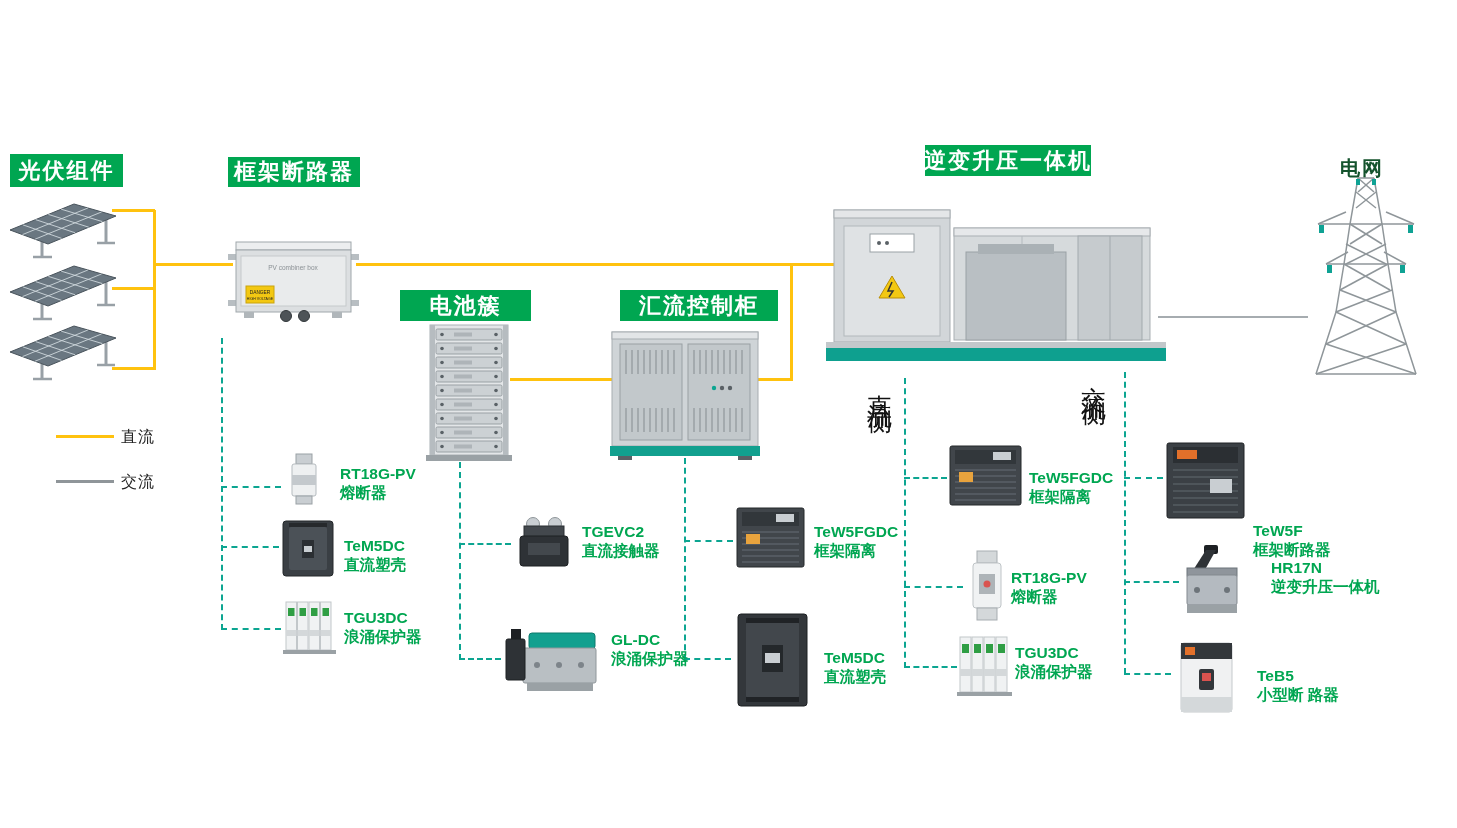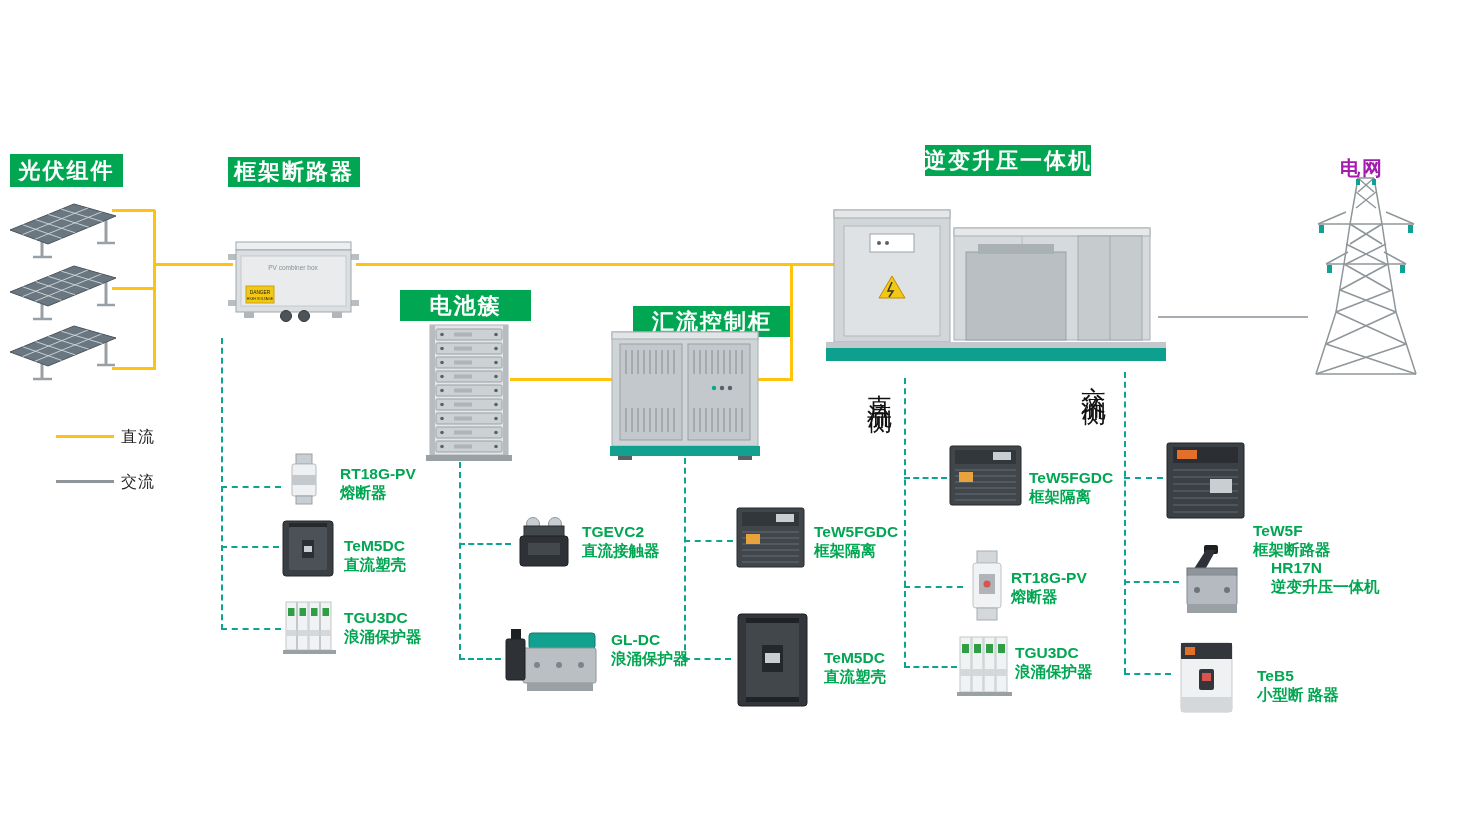--- a/index.html
+++ b/index.html
@@ -2,42 +2,42 @@
 <html><head>
 <meta charset="utf-8">
 <style>
   * { margin:0; padding:0; box-sizing:border-box; }
   html,body { background:#fff; font-family:"Liberation Sans","DejaVu Sans",sans-serif; }
   .canvas { position:relative; width:1457px; height:828px; background:#ffffff; overflow:hidden; }
   .abs { position:absolute; }
   .title { font-size:44px; font-weight:800; color:#00A651; letter-spacing:1px; white-space:nowrap; }
   .glabel { background:#00A651; color:#fff; font-size:22px; font-weight:700;
             display:flex; align-items:center; justify-content:center; letter-spacing:2px; white-space:nowrap; }
-  .gridlabel { font-size:20px; font-weight:700; color:#a21caf; letter-spacing:2px; }
+  .gridlabel { font-size:20px; font-weight:700; color:#14532d; letter-spacing:2px; }
   .legend-text { font-size:16px; color:#222; letter-spacing:1px; }
   .yh { border-top:3px solid #FFC20E; height:0; }
   .yv { border-left:3px solid #FFC20E; width:0; }
   .dh { border-top:2px dashed #0CA591; height:0; }
   .dv { border-left:2px dashed #0CA591; width:0; }
   .ach { border-top:2px solid #A6ACB0; height:0; }
   .vtext { writing-mode:vertical-rl; font-size:25px; color:#111; letter-spacing:8px; font-weight:500; }
   .ptext .pname, .ptext .pdesc { color:#00A651; font-weight:700; font-size:15.5px; line-height:19px; white-space:nowrap; }
   .ptext.wrap .pdesc { white-space:normal; width:80px; }
   svg { display:block; }
 </style>
 </head>
 <body>
 
 <div class="canvas">
 
 
   <div class="glabel abs" style="left:10px; top:154px; width:113px; height:33px;">光伏组件</div>
   <div class="glabel abs" style="left:228px; top:157px; width:132px; height:30px;">框架断路器</div>
   <div class="glabel abs" style="left:400px; top:290px; width:131px; height:31px;">电池簇</div>
-  <div class="glabel abs" style="left:633px; top:290px; width:158px; height:31px;margin-top:16px;">汇流控制柜</div>
+  <div class="glabel abs" style="left:620px; top:290px; width:158px; height:31px;">汇流控制柜</div>
   <div class="glabel abs" style="left:925px; top:145px; width:166px; height:31px;">逆变升压一体机</div>
   <div class="gridlabel abs" style="left:1340px; top:155px;">电网</div>
 
   <div class="abs yh" style="left:56px; top:435px; width:58px;"></div>
   <div class="abs legend-text" style="left:121px; top:427px;">直流</div>
   <div class="abs" style="left:56px; top:480px; width:58px; border-top:3px solid #8F9599;"></div>
   <div class="abs legend-text" style="left:121px; top:472px;">交流</div>
 
   <div class="abs yv" style="left:153px; top:210px; height:160px;"></div>
   <div class="abs yh" style="left:112px; top:209px; width:43px;"></div>

